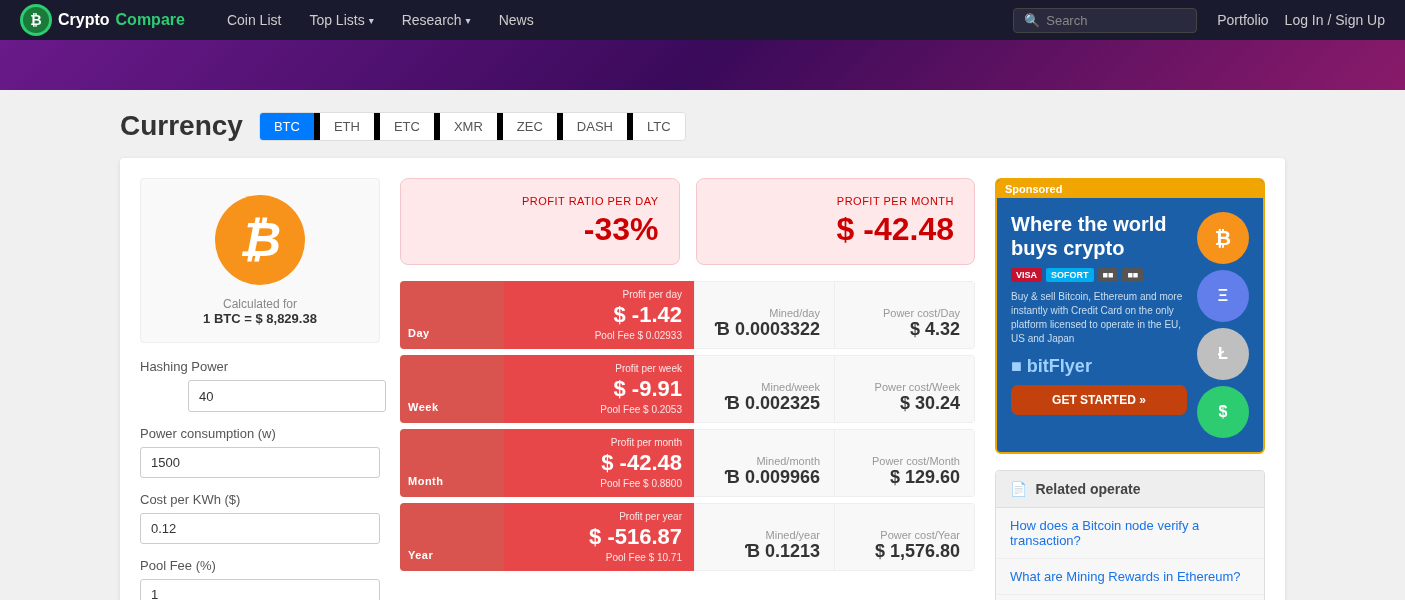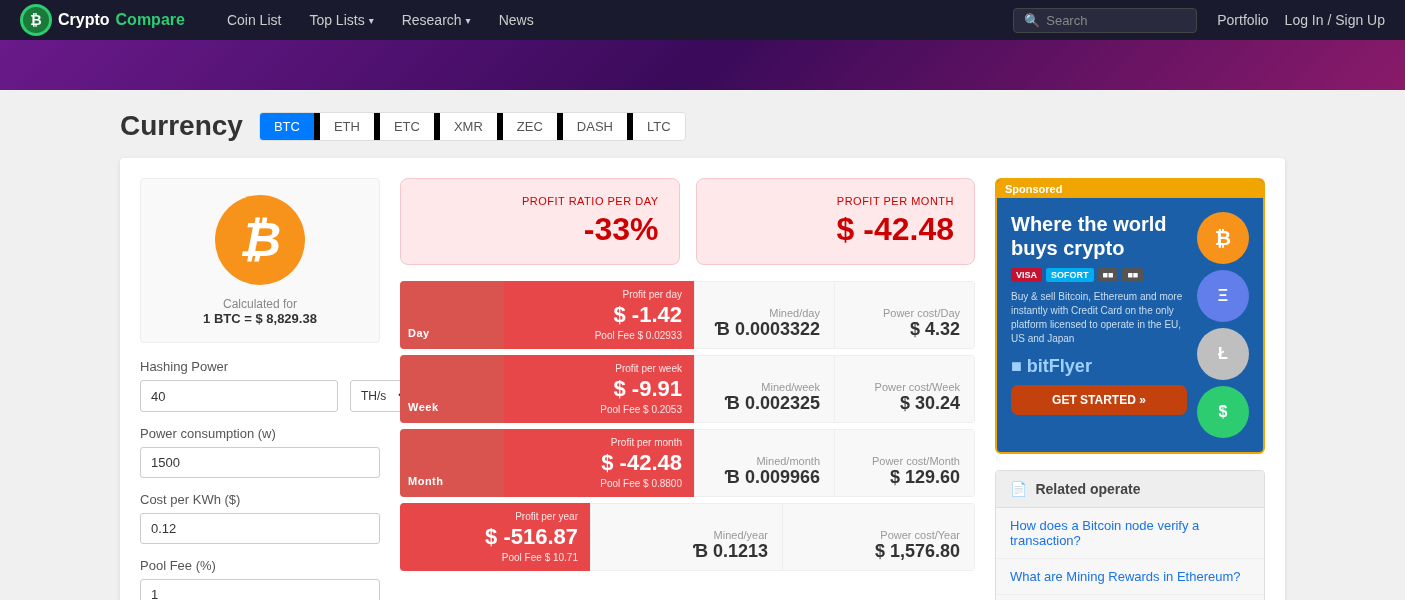--- a/index.html
+++ b/index.html
@@ -177,21 +177,22 @@
 
     
     .field-label {
       font-size: 13px;
       color: #555;
       margin-bottom: 6px;
       margin-top: 14px;
     }
     .field-row {
       display: flex;
-      gap: 12px;
+      gap: 19px;
+      margin-left: 48px;
     }
     .field-input {
       border: 1px solid #ccc;
       border-radius: 3px;
       padding: 7px 10px;
       font-size: 13px;
       color: #333;
       flex: 1;
     }
     .field-input-full {
@@ -620,20 +621,23 @@
     <div class="mined-cell">
       <div class="mined-label">Mined/month</div>
       <div class="mined-value">Ɓ 0.009966</div>
     </div>
     <div class="power-cell">
       <div class="power-label">Power cost/Month</div>
       <div class="power-value">$ 129.60</div>
     </div>
   </div>
           <div class="data-row">
+    <div class="period-cell">
+      <span class="period-label">Year</span>
+    </div>
     <div class="profit-cell">
       <div class="profit-cell-label">Profit per year</div>
       <div class="profit-cell-value">$ -516.87</div>
       <div class="profit-cell-fee">Pool Fee $ 10.71</div>
     </div>
     <div class="mined-cell">
       <div class="mined-label">Mined/year</div>
       <div class="mined-value">Ɓ 0.1213</div>
     </div>
     <div class="power-cell">

